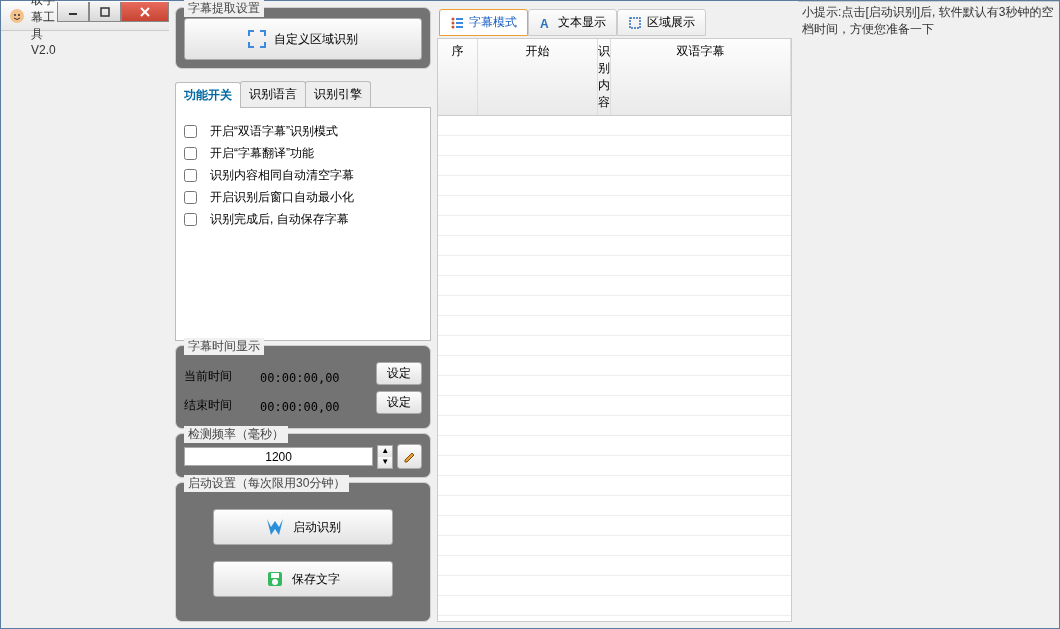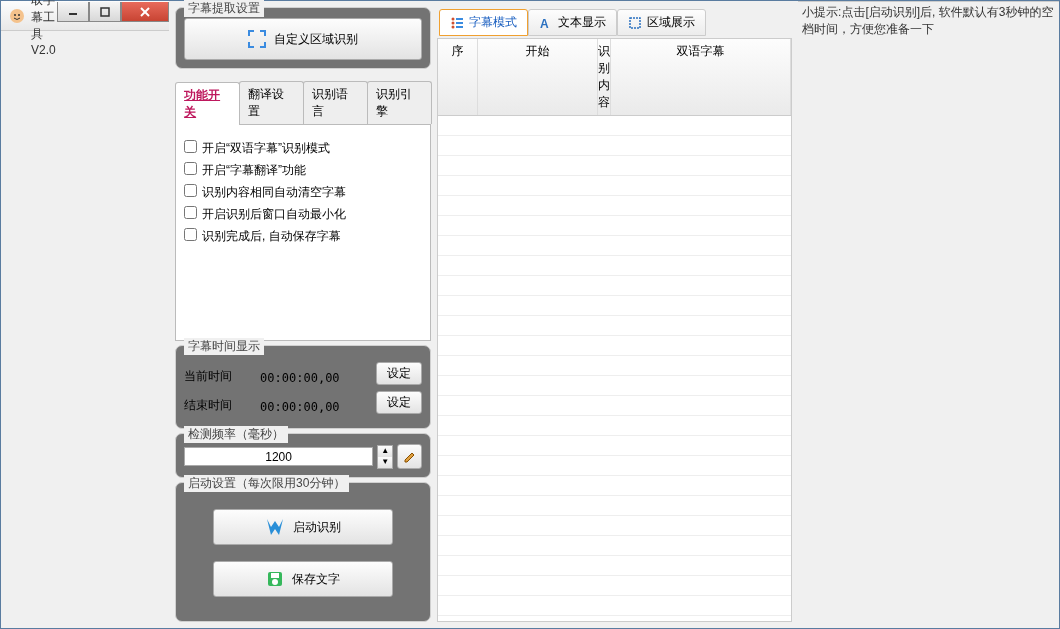--- a/index.html
+++ b/index.html
@@ -14,23 +14,23 @@
 .winbtn.max { background: linear-gradient(#f5f5f5,#d8d8d8); }
 .winbtn.close { background: linear-gradient(#e86b5c,#c84433); color: #fff; width: 48px; }
 .content { flex: 1; display: flex; padding: 6px; gap: 6px; }
 .leftpanel { width: 256px; display: flex; flex-direction: column; gap: 4px; }
 .group { border: 1px solid #d0d0d0; border-radius: 7px; padding: 10px 8px 8px 8px; position: relative; background: #737373; }
 .group-title { position: absolute; top: -8px; left: 8px; background: #f0f0f0; padding: 0 4px; color: #444; }
 .bigbtn { width: 100%; height: 42px; background: linear-gradient(#fdfdfd,#e3e3e3); border: 1px solid #aaa; border-radius: 3px; display: flex; align-items: center; justify-content: center; gap: 8px; cursor: pointer; }
 .selicon { width: 18px; height: 18px; border: 2px dashed #3a8be0; }
 .tabstrip { display: flex; border-bottom: 1px solid #bbb; margin-top: 8px; }
 .tab { padding: 4px 8px; background: #eee; border: 1px solid #bbb; border-bottom: none; margin-right: -1px; cursor: pointer; border-radius: 3px 3px 0 0; }
-.tab.active { background: #fff; color: #be185d; font-weight: bold; position: relative; top: 1px; text-decoration: underline; }
+.tab.active { background: #fff; color: #0369a1; font-weight: bold; position: relative; top: 1px; }
 .tabbody { border: 1px solid #bbb; border-top: none; background: #fff; padding: 10px 8px; flex: 1; }
-.chk { display: flex; gap: 5px; margin: 5px 0; }
+.chk { display: flex; align-items: center; gap: 13px; margin: 5px 0; }
 .chk input { width: 13px; height: 13px; }
 .timerow { display: flex; align-items: flex-end; gap: 24px; margin: 6px 0; }
 .timerow .lbl { width: 52px; }
 .timerow .val { font-family: "Consolas", monospace; flex: 1; }
 .smallbtn { padding: 2px 10px; background: linear-gradient(#fdfdfd,#e3e3e3); border: 1px solid #aaa; border-radius: 3px; cursor: pointer; }
 .spinrow { display: flex; align-items: center; gap: 4px; }
 .spininput { flex: 1; height: 19px; border: 1px solid #aaa; text-align: center; background: #fff; }
 .spinbtns { display: flex; flex-direction: column; border: 1px solid #aaa; }
 .spinbtns div { width: 14px; height: 11px; background: linear-gradient(#fdfdfd,#e3e3e3); font-size: 8px; text-align: center; line-height: 10px; cursor: pointer; }
 .editbtn { width: 25px; height: 25px; border: 1px solid #aaa; background: linear-gradient(#fdfdfd,#e3e3e3); display:flex; align-items:center; justify-content:center; cursor:pointer; border-radius:3px;}
@@ -89,21 +89,20 @@
         <div class="group-title">字幕提取设置</div>
         <button class="bigbtn">
           <span class="selicon"></span>
           <span>自定义区域识别</span>
         </button>
       </div>
 
       <div style="display:flex; flex-direction:column; flex:1;">
       <div class="tabstrip">
         <div class="tab active">功能开关</div>
-        <div class="tab">翻译设置</div>
         <div class="tab">识别语言</div>
         <div class="tab">识别引擎</div>
       </div>
       <div class="tabbody">
         <label class="chk">
               <input type="checkbox" style="">
               <span>开启“双语字幕”识别模式</span>
             </label>
         <label class="chk">
               <input type="checkbox" style="">

